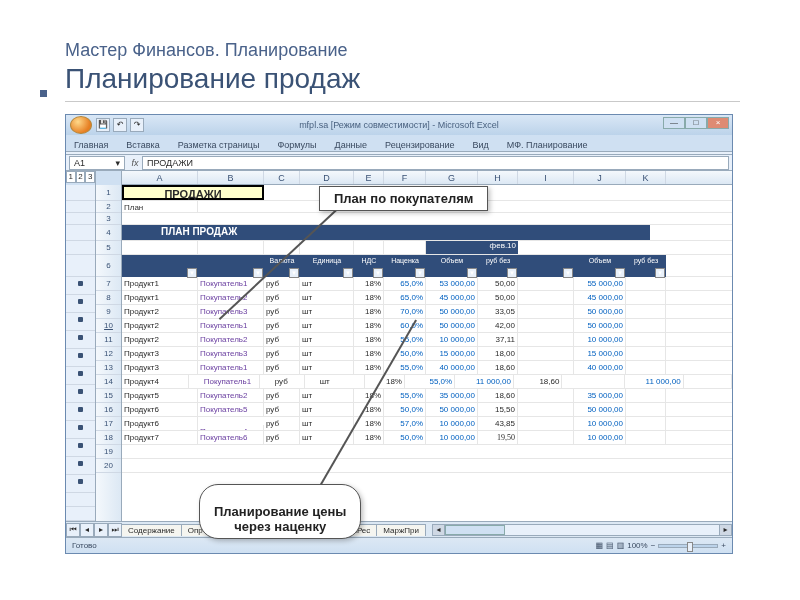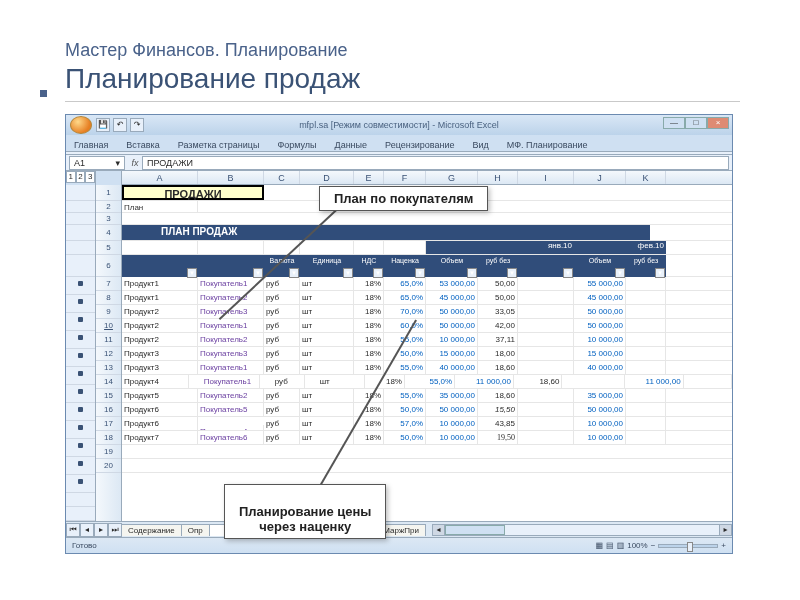--- a/index.html
+++ b/index.html
@@ -216,21 +216,20 @@
           <div class="row" style="height: 16px;">
             <div class="plan-header" style="width: 528px; padding-left: 39px;">ПЛАН ПРОДАЖ</div>
           </div>
           <div class="row" style="height: 14px;">
             <div class="cell " style="width: 76px;"></div>
             <div class="cell " style="width: 66px;"></div>
             <div class="cell " style="width: 36px;"></div>
             <div class="cell " style="width: 54px;"></div>
             <div class="cell " style="width: 30px;"></div>
             <div class="cell " style="width: 42px;"></div>
-            <div class="month-hdr" style="width: 148px;">янв.10</div>
             <div class="month-hdr" style="width: 92px;">фев.10</div>
           </div>
           <div class="row" style="height: 22px;">
             <div class="col-hdr" style="width: 76px; height: 22px;">
               <div style="height:11px;overflow:hidden"></div>
               <span class="filter-btn">▾</span>
             </div>
             <div class="col-hdr" style="width: 66px; height: 22px;">
               <div style="height:11px;overflow:hidden"></div>
               <span class="filter-btn">▾</span>
@@ -390,21 +389,21 @@
             <div class="cell r" style="width: 40px;"></div>
           </div>
           <div class="row" style="height: 14px;">
             <div class="cell " style="width: 76px;">Продукт6</div>
             <div class="cell " style="width: 66px; color: rgb(106, 63, 160);">Покупатель5</div>
             <div class="cell " style="width: 36px;">руб</div>
             <div class="cell " style="width: 54px;">шт</div>
             <div class="cell r" style="width: 30px;">18%</div>
             <div class="cell r" style="width: 42px; color: rgb(0, 96, 192);">50,0%</div>
             <div class="cell r" style="width: 52px; color: rgb(0, 96, 192);">50 000,00</div>
-            <div class="cell r" style="width: 40px; font-style: italic;">15,50</div>
+            <div class="cell r" style="width: 40px;">15,50</div>
             <div class="cell r" style="width: 56px;"></div>
             <div class="cell r" style="width: 52px; color: rgb(0, 96, 192);">50 000,00</div>
             <div class="cell r" style="width: 40px;"></div>
           </div>
           <div class="row" style="height: 14px;">
             <div class="cell " style="width: 76px;">Продукт6</div>
             <div class="cell " style="width: 66px; color: rgb(106, 63, 160); margin-top: 8px;">Покупатель4</div>
             <div class="cell " style="width: 36px;">руб</div>
             <div class="cell " style="width: 54px;">шт</div>
             <div class="cell r" style="width: 30px;">18%</div>
@@ -470,19 +469,19 @@
             <div class="zoom-thumb"></div>
           </div>
         <span>+</span>
       </div>
     </div>
   </div>
 
   <div class="callout" style="left:319px; top:186px;">
     <span>План по покупателям</span>
   </div>
-  <div class="callout" style="left:224px; top:484px; text-align:center; white-space:pre-line;">
+  <div class="callout" style="left:199px; top:484px; text-align:center; white-space:pre-line;border-radius:19px;">
     <span style="white-space:pre-line">Планирование цены
 через наценку</span>
   </div>
 <div class="callout-line" style="left: 340px; top: 208px; width: 164.146px; height: 1.5px; transform: rotate(136.975deg);"></div>
     <div class="callout-line" style="left: 320px; top: 484px; width: 189.528px; height: 1.5px; transform: rotate(-59.9176deg);"></div>
   </div>
 
 </body></html>

